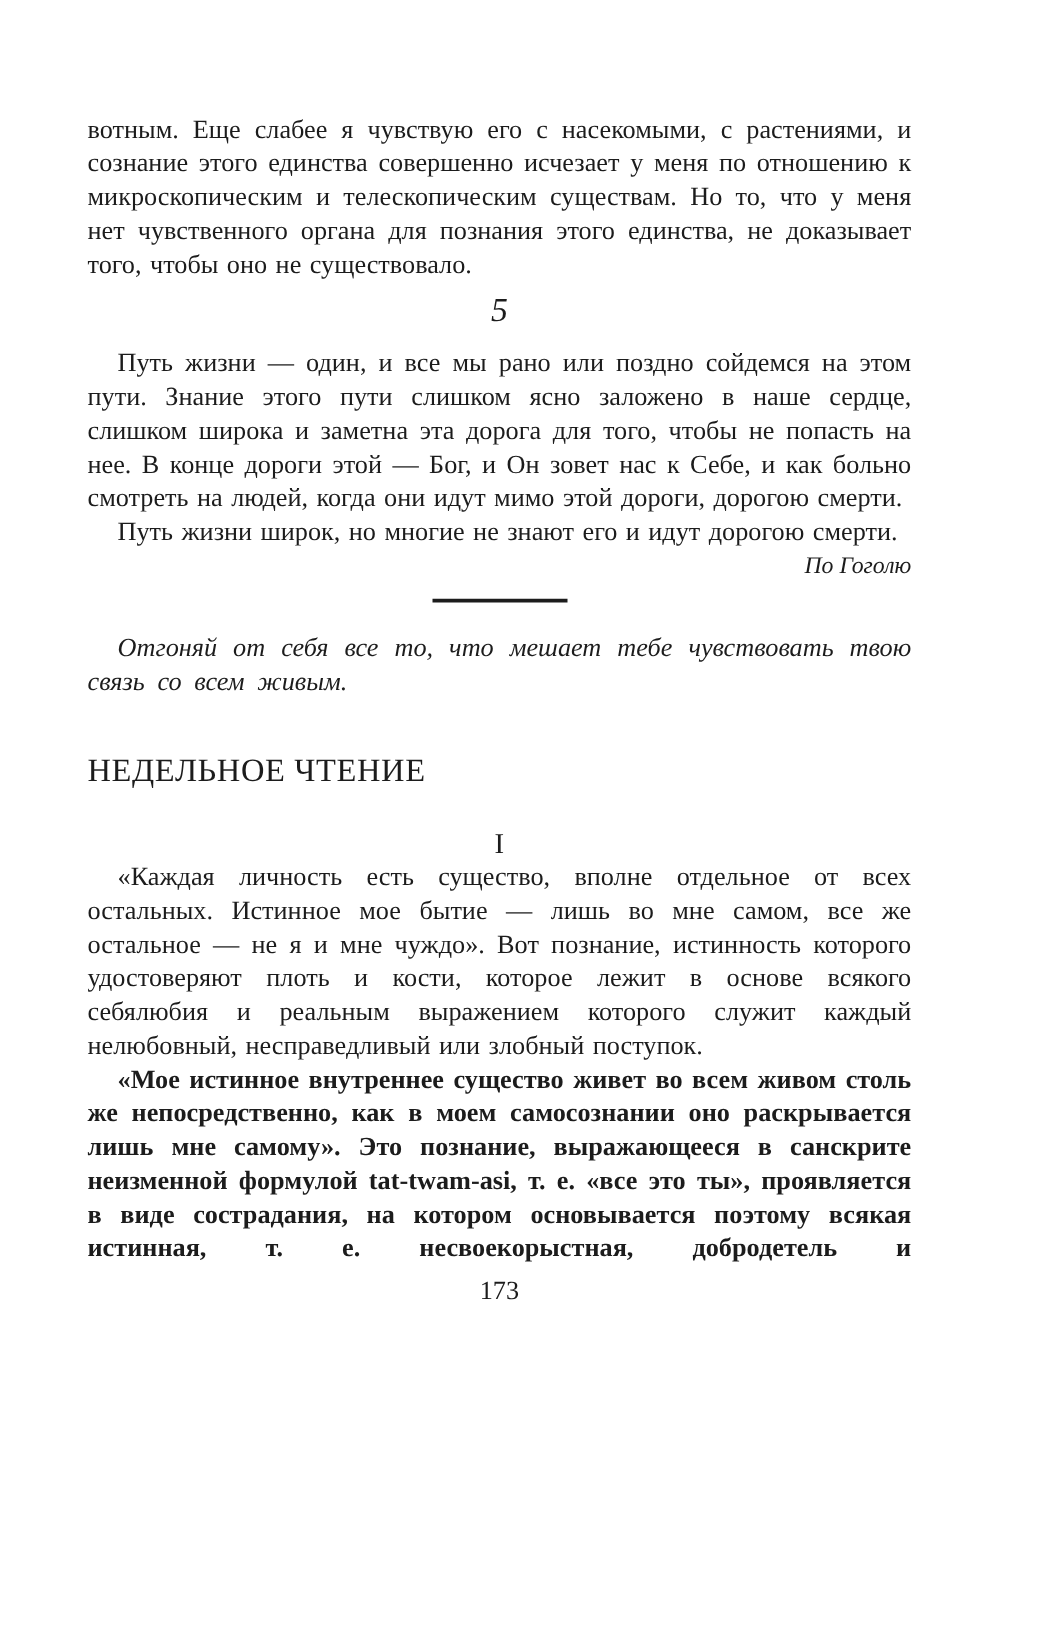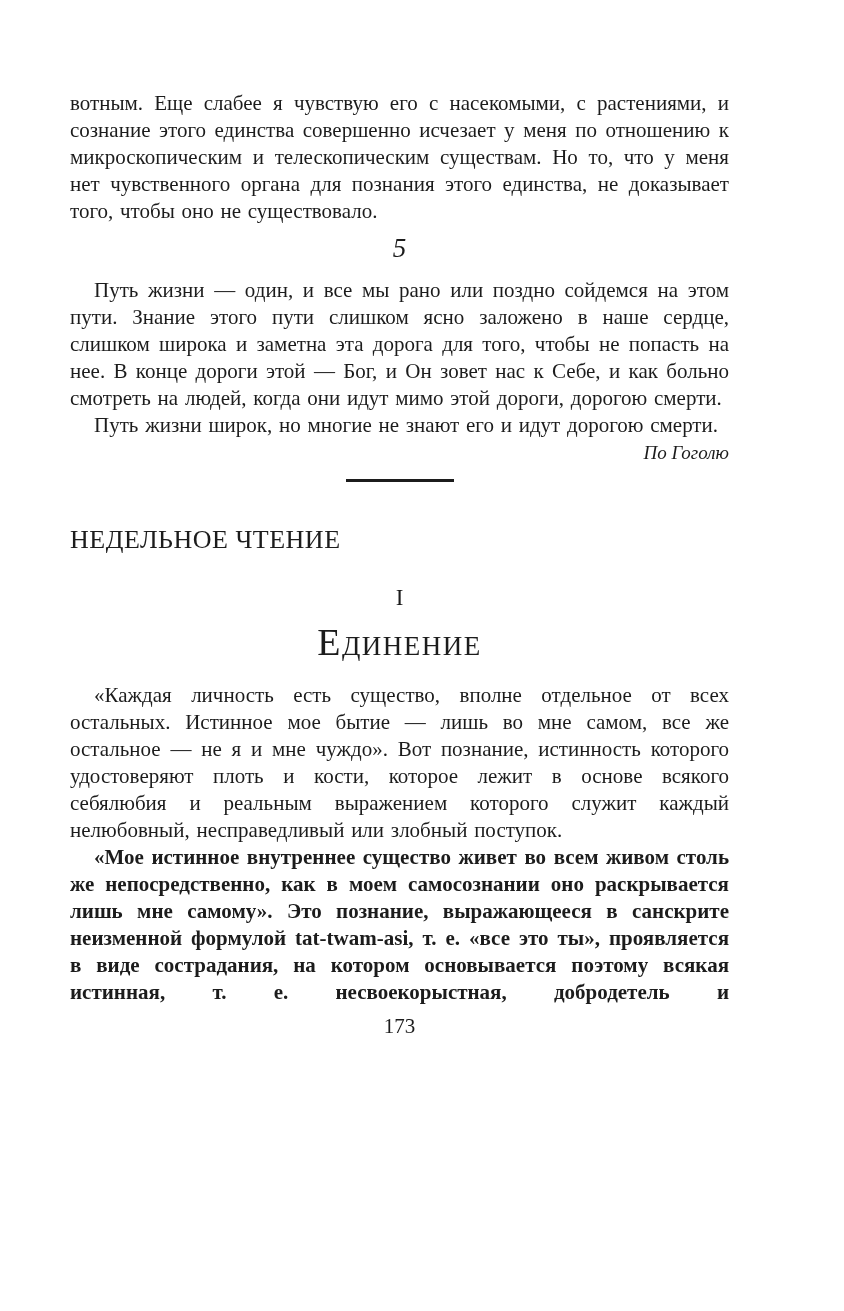--- a/index.html
+++ b/index.html
@@ -102,26 +102,26 @@
   <div class="section-number">5</div>
 
   <p class="body-par">Путь жизни — один, и все мы рано или поздно сойдемся на этом пути. Знание этого пути слишком ясно заложено в наше сердце, слишком широка и заметна эта дорога для того, чтобы не попасть на нее. В конце дороги этой — Бог, и Он зовет нас к Себе, и как больно смотреть на людей, когда они идут мимо этой дороги, дорогою смерти.</p>
 
   <p class="body-par">Путь жизни широк, но многие не знают его и идут дорогою смерти.</p>
 
   <p class="attribution">По Гоголю</p>
 
   <div class="divider"></div>
 
+  <p class="epigraph">Отгоняй от себя все то, что мешает тебе чувствовать твою связь со всем живым.</p>
 
   <h2 class="weekly-heading">НЕДЕЛЬНОЕ ЧТЕНИЕ</h2>
 
   <div class="chapter-numeral">I</div>
 
-  <h1 class="chapter-title">Единение</h1>
 
   <p class="body-par">«Каждая личность есть существо, вполне отдельное от всех остальных. Истинное мое бытие — лишь во мне самом, все же остальное — не я и мне чуждо». Вот познание, истинность которого удостоверяют плоть и кости, которое лежит в основе всякого себялюбия и реальным выражением которого служит каждый нелюбовный, несправедливый или злобный поступок.</p>
 
   <p class="body-par cutoff">«Мое истинное внутреннее существо живет во всем живом столь же непосредственно, как в моем самосознании оно раскрывается лишь мне самому». Это познание, выражающееся в санскрите неизменной формулой tat-twam-asi, т. е. «все это ты», проявляется в виде сострадания, на котором основывается поэтому всякая истинная, т. е. несвоекорыстная, добродетель и</p>
 
   <div class="page-number">173</div>
 
 </div>
 
 </body></html>

